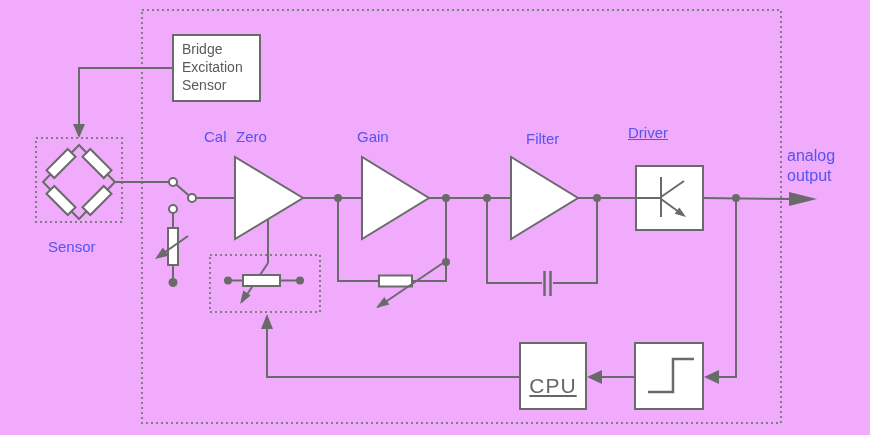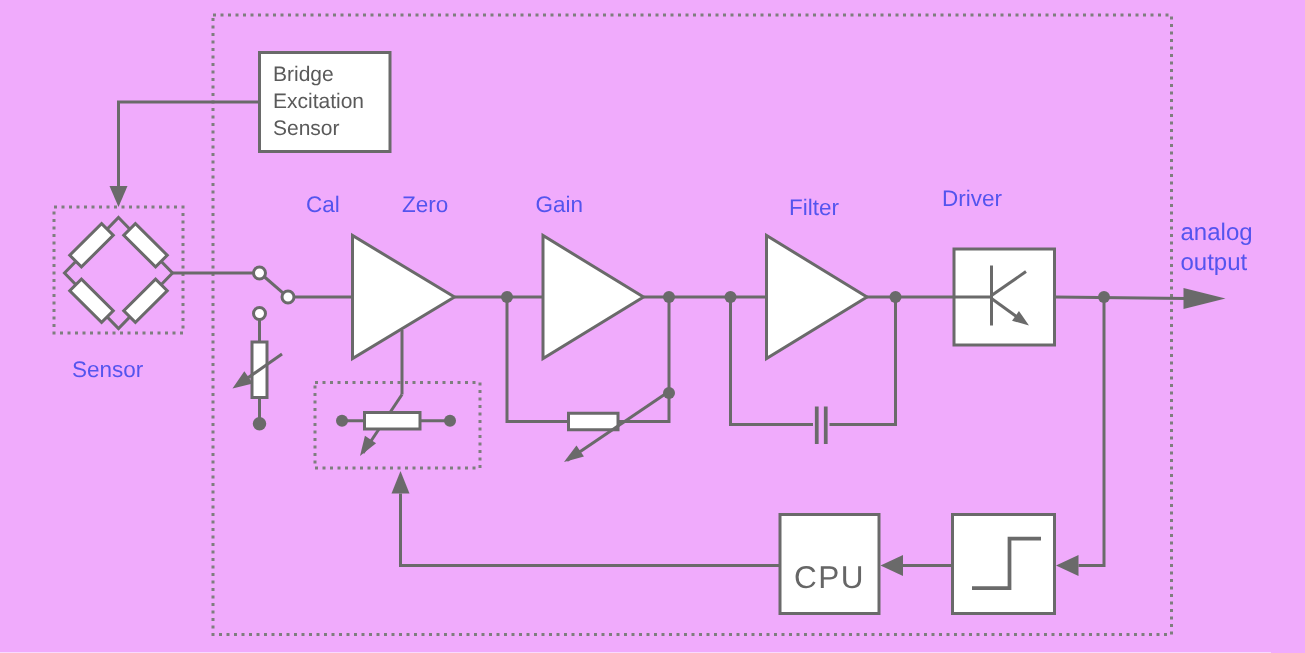--- a/index.html
+++ b/index.html
@@ -12,21 +12,21 @@
     position:absolute;font-size:15px;color:#5454ee;white-space:nowrap;
     line-height:19px;
   }
   .boxtext{
     position:absolute;left:182px;top:40px;width:78px;
     font-size:14px;color:#5a5a5a;line-height:18px;
   }
   .cpu-text{
     position:absolute;left:520px;top:343px;width:66px;height:86px;
     display:flex;align-items:center;justify-content:center;
-    font-size:21px;color:#666666;letter-spacing:1px;
+    font-size:21px;color:#666666;letter-spacing:1px;text-decoration:underline;
   }
   .analog{
     position:absolute;left:787px;top:146px;font-size:16px;color:#5454ee;line-height:20px;
   }
 </style>
 </head>
 <body>
 
 <div class="stage">
 
@@ -150,24 +150,24 @@
     </g>
   </svg>
 
   <div class="boxtext">
     <div>Bridge</div>
     <div>Excitation</div>
     <div>Sensor</div>
   </div>
 
   <div class="lbl" style="left:160px;top:127px;margin-left:44px;">Cal</div>
-  <div class="lbl" style="left:236px;top:127px;margin-left:32px;">Zero</div>
+  <div class="lbl" style="left:236px;top:127px;">Zero</div>
   <div class="lbl" style="left:357px;top:127px;">Gain</div>
   <div class="lbl" style="left:526px;top:129px;">Filter</div>
-  <div class="lbl" style="left:628px;top:123px;">Driver</div>
+  <div class="lbl" style="left:628px;top:123px;text-decoration:underline;">Driver</div>
   <div class="lbl" style="left:48px;top:237px;text-align:center;">Sensor</div>
 
   <div class="analog">
     <div>analog</div>
     <div>output</div>
   </div>
 
   <div class="cpu-text">CPU</div>
 </div>
 

